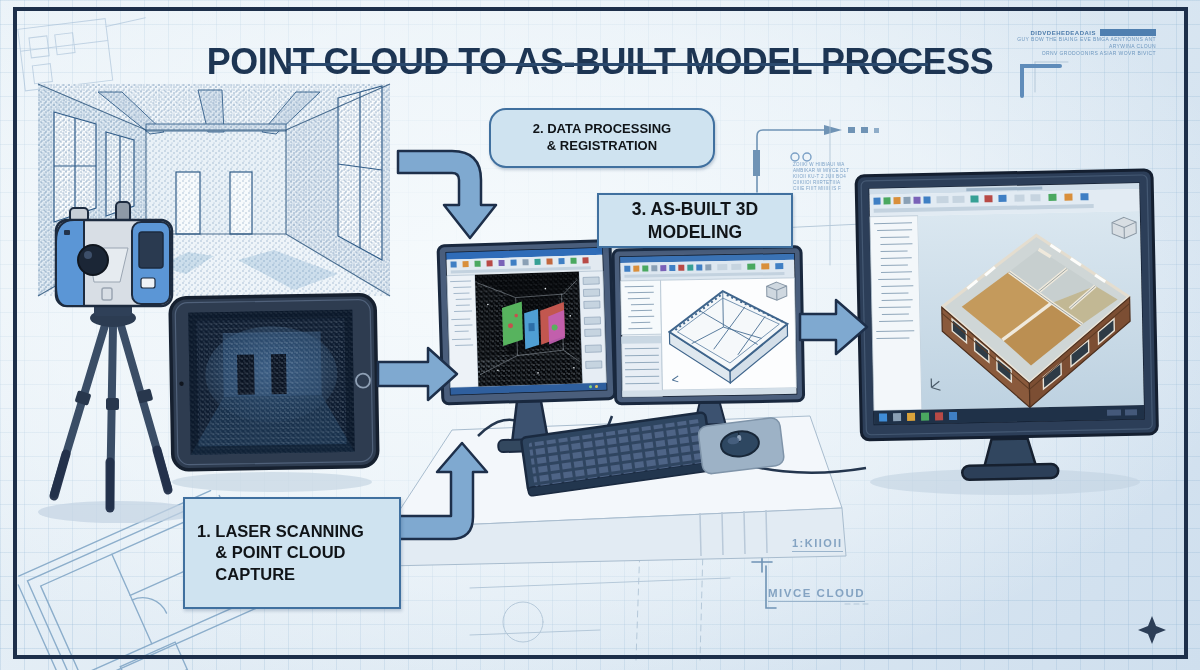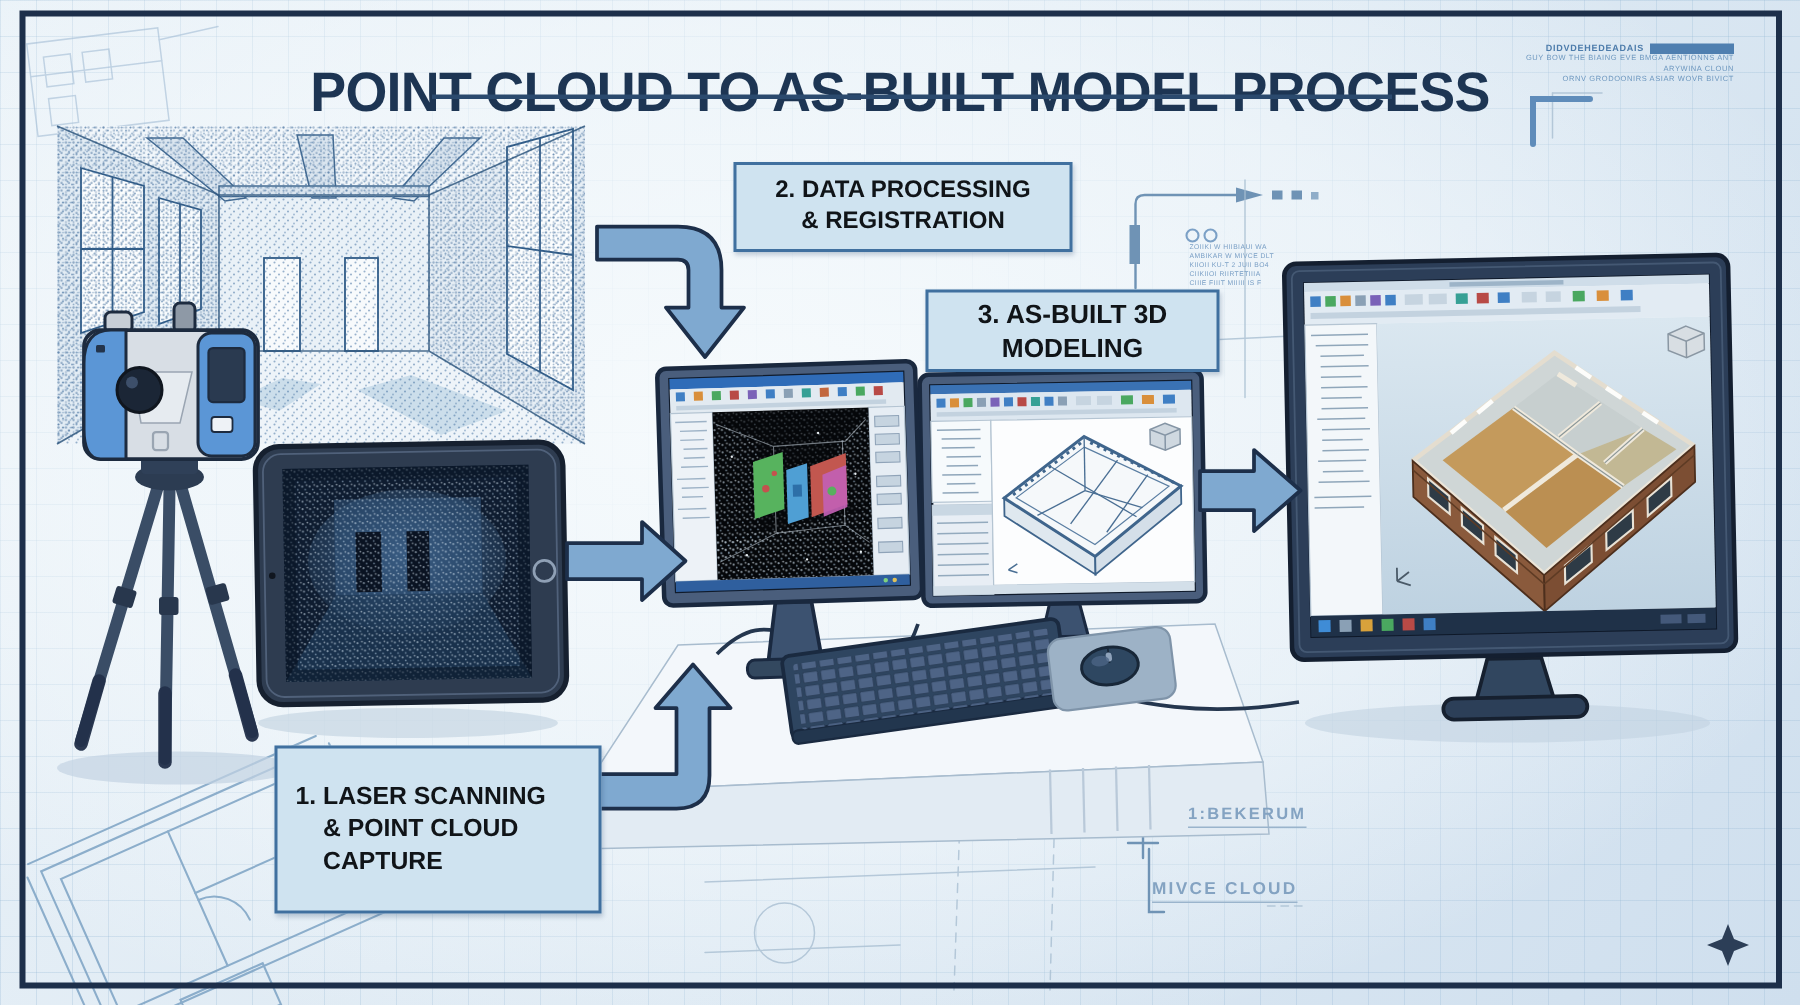--- a/index.html
+++ b/index.html
@@ -16,22 +16,22 @@
   .art{position:absolute;left:0;top:0;z-index:1;}
   .title{position:absolute;left:0;right:0;top:16px;text-align:center;
     font-size:37px;font-weight:bold;letter-spacing:-.5px;color:#1d3553;z-index:5;
     transform:scaleX(.97);}
   .title-rule{position:absolute;left:288px;top:63px;width:640px;height:3px;background:#2b4a6e;z-index:5;}
   .stepbox{position:absolute;background:#cfe3f0;border:2.5px solid #40709f;color:#101418;
     font-weight:bold;z-index:4;box-shadow:1px 2px 3px rgba(40,70,110,.25);}
   .stepbox .txt{white-space:pre-wrap;line-height:1.3;}
   .center{display:flex;align-items:center;justify-content:center;text-align:center;}
   #box1{left:183px;top:497px;width:196px;height:86px;font-size:16.5px;padding:22px 6px 0 12px;}
-  #box2{left:489px;top:108px;width:222px;height:56px;font-size:16px;}
-  #box3{left:597px;top:193px;width:192px;height:51px;font-size:17.5px;margin-left:20px;}
+  #box2{left:489px;top:108px;width:222px;height:56px;font-size:13px;border-radius:17px;}
+  #box3{left:597px;top:193px;width:192px;height:51px;font-size:17.5px;}
   #box4{left:889px;top:466px;width:245px;height:55px;font-size:16.5px;}
   .corner-note{position:absolute;right:44px;top:29px;width:160px;z-index:4;text-align:right;color:#5d88b5;}
   .corner-head{display:flex;align-items:center;justify-content:flex-end;gap:4px;
     font-size:6px;font-weight:bold;letter-spacing:.5px;color:#4d7cab;}
   .corner-bar{display:inline-block;width:56px;height:7px;background:#4f7fb0;}
   .corner-line{font-size:5px;line-height:7px;color:#6d97bf;letter-spacing:.4px;}
   .spec-note{position:absolute;left:793px;top:162px;width:70px;z-index:2;
     font-size:4.5px;line-height:6px;color:#7ba0c6;letter-spacing:.3px;}
   .bp-note{position:absolute;z-index:3;color:#84a3c2;font-weight:bold;letter-spacing:1.5px;
     border-bottom:1.5px solid #9ab4cc;padding-bottom:2px;}
@@ -581,16 +581,16 @@
 </div>
 <div id="box2" class="stepbox center">
   <div class="txt" style="text-align:center">2. DATA PROCESSING
 &amp; REGISTRATION</div>
 </div>
 <div id="box3" class="stepbox center">
   <div class="txt" style="text-align:center">3. AS-BUILT 3D
 MODELING</div>
 </div>
 
-<div id="note-scale" class="bp-note">1:BEKERUM</div>
+<div id="note-scale" class="bp-note">1:KIIOII</div>
 <div id="note-pc" class="bp-note">MIVCE CLOUD</div>
 
 </div>
 
 </body></html>

